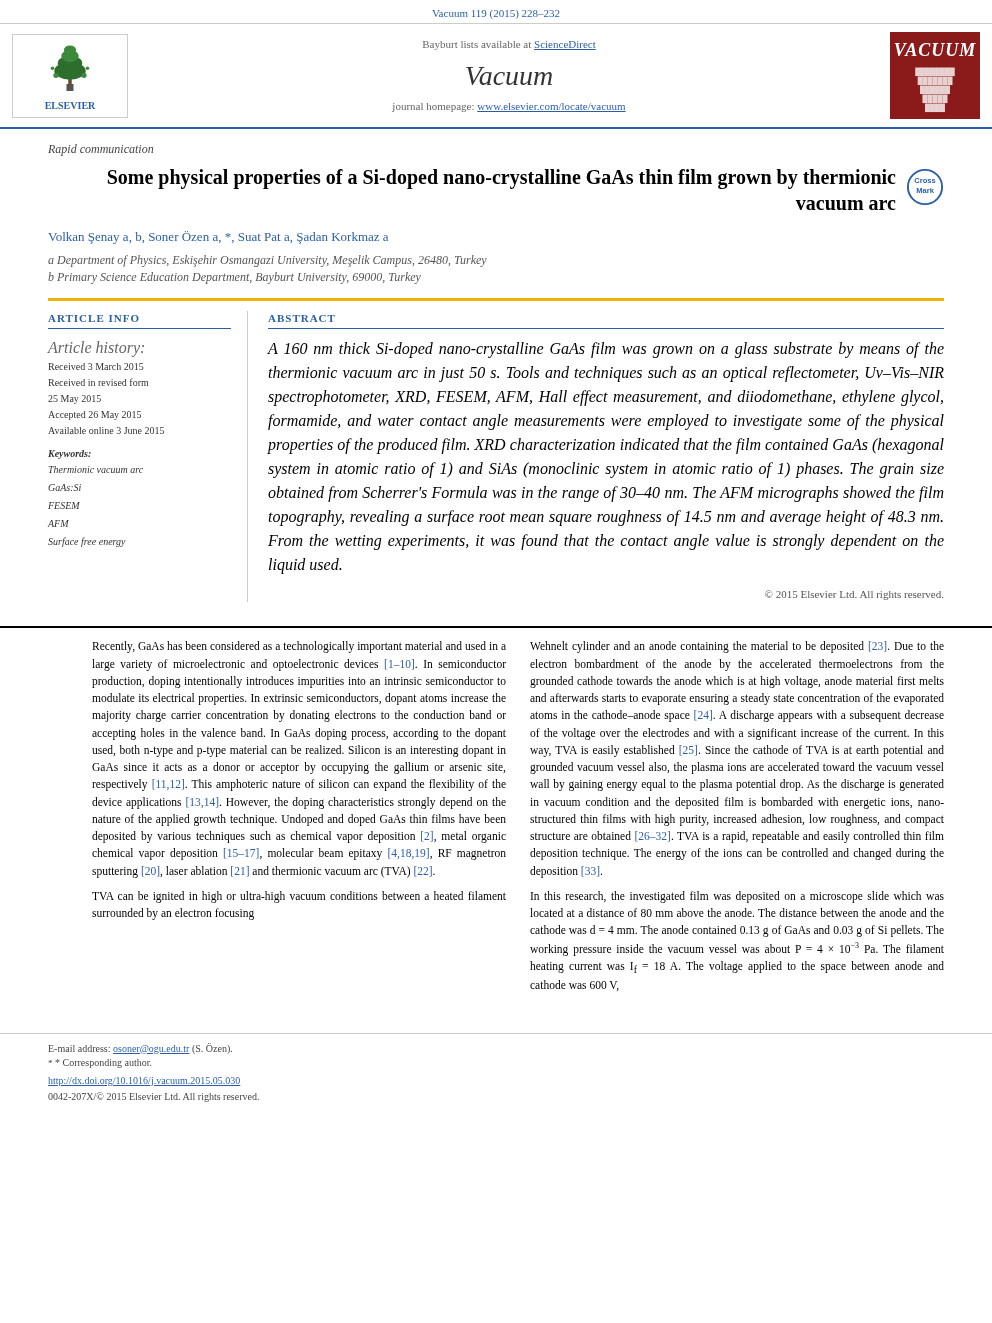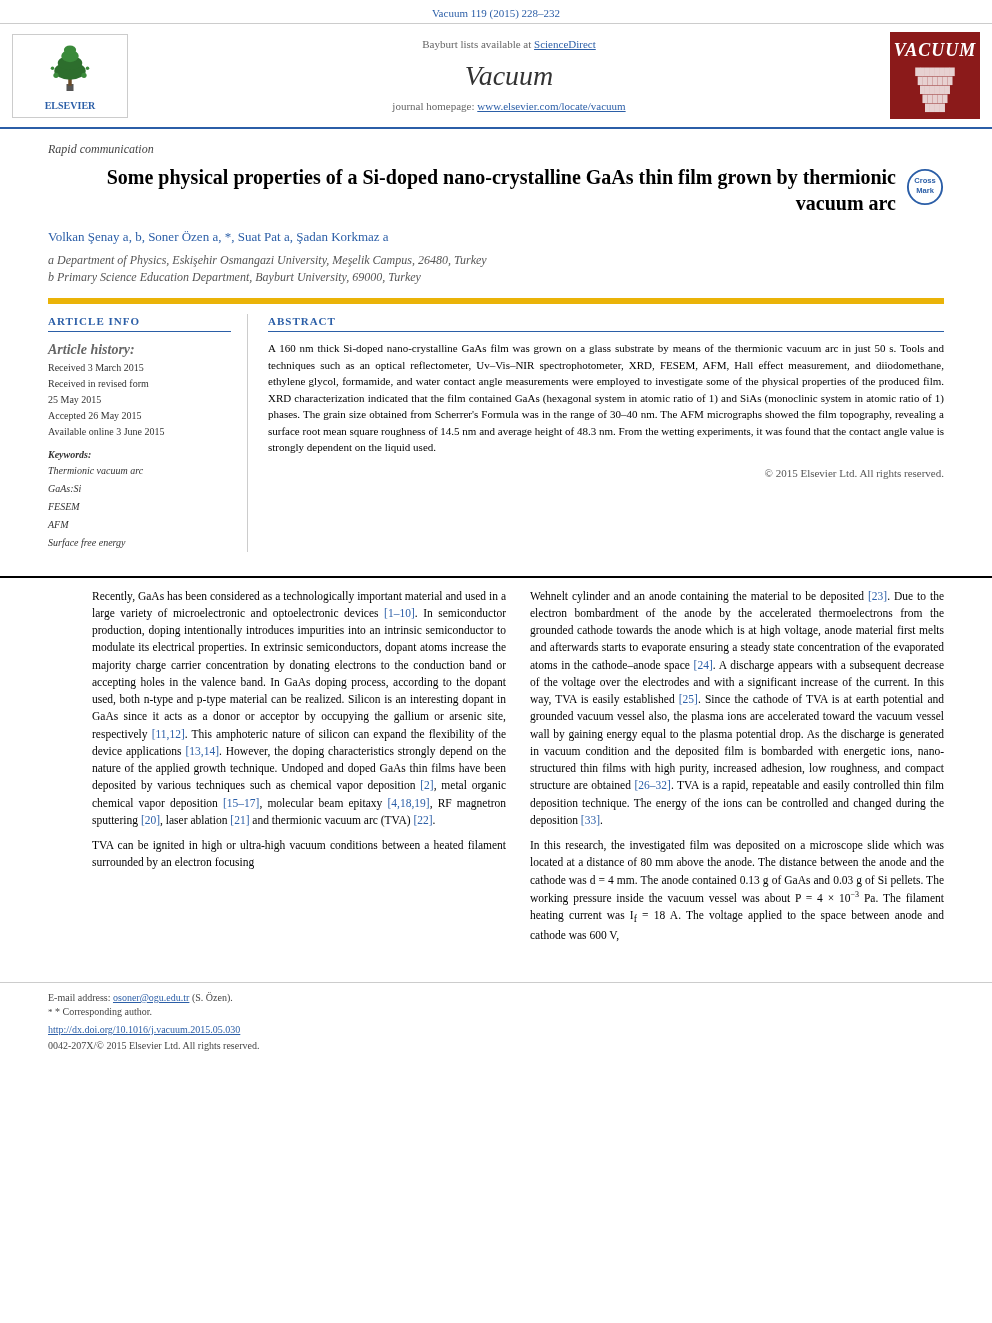--- a/index.html
+++ b/index.html
@@ -156,21 +156,21 @@
       font-size: 12px;
       color: #555;
       margin-bottom: 12px;
       font-style: italic;
     }
 
     .two-col {
       display: flex;
       gap: 20px;
       margin-top: 10px;
-      border-top: 6px solid #eab308;
+      border-top: 3px solid #eab308;
       padding-top: 10px;
     }
 
     .article-info-col {
       width: 200px;
       flex-shrink: 0;
       border-right: 1px solid #ccc;
       padding-right: 16px;
     }
 
@@ -184,43 +184,44 @@
       color: #2b5ea7;
       text-transform: uppercase;
       letter-spacing: 1px;
       margin-bottom: 8px;
       border-bottom: 1px solid #2b5ea7;
       padding-bottom: 2px;
     }
 
     .article-info-label {
       font-style: italic;
-      font-size: 14px;
+      font-size: 16px;
       color: #666;
-      font-weight: bold;
+      font-weight: normal;
       margin-top: 4px;
     }
 
     .article-info-dates {
       font-size: 10px;
       color: #333;
       line-height: 1.6;
     }
 
     .keywords-list {
       font-size: 10px;
       color: #333;
       line-height: 1.8;
     }
 
     .abstract-text {
-      font-size: 11px;
+      font-size: 16px;
       text-align: justify;
       line-height: 1.5;
       color: #000;
+      font-style: italic;
     }
 
     .copyright {
       font-size: 11px;
       text-align: right;
       margin-top: 10px;
       color: #555;
     }
 
     

